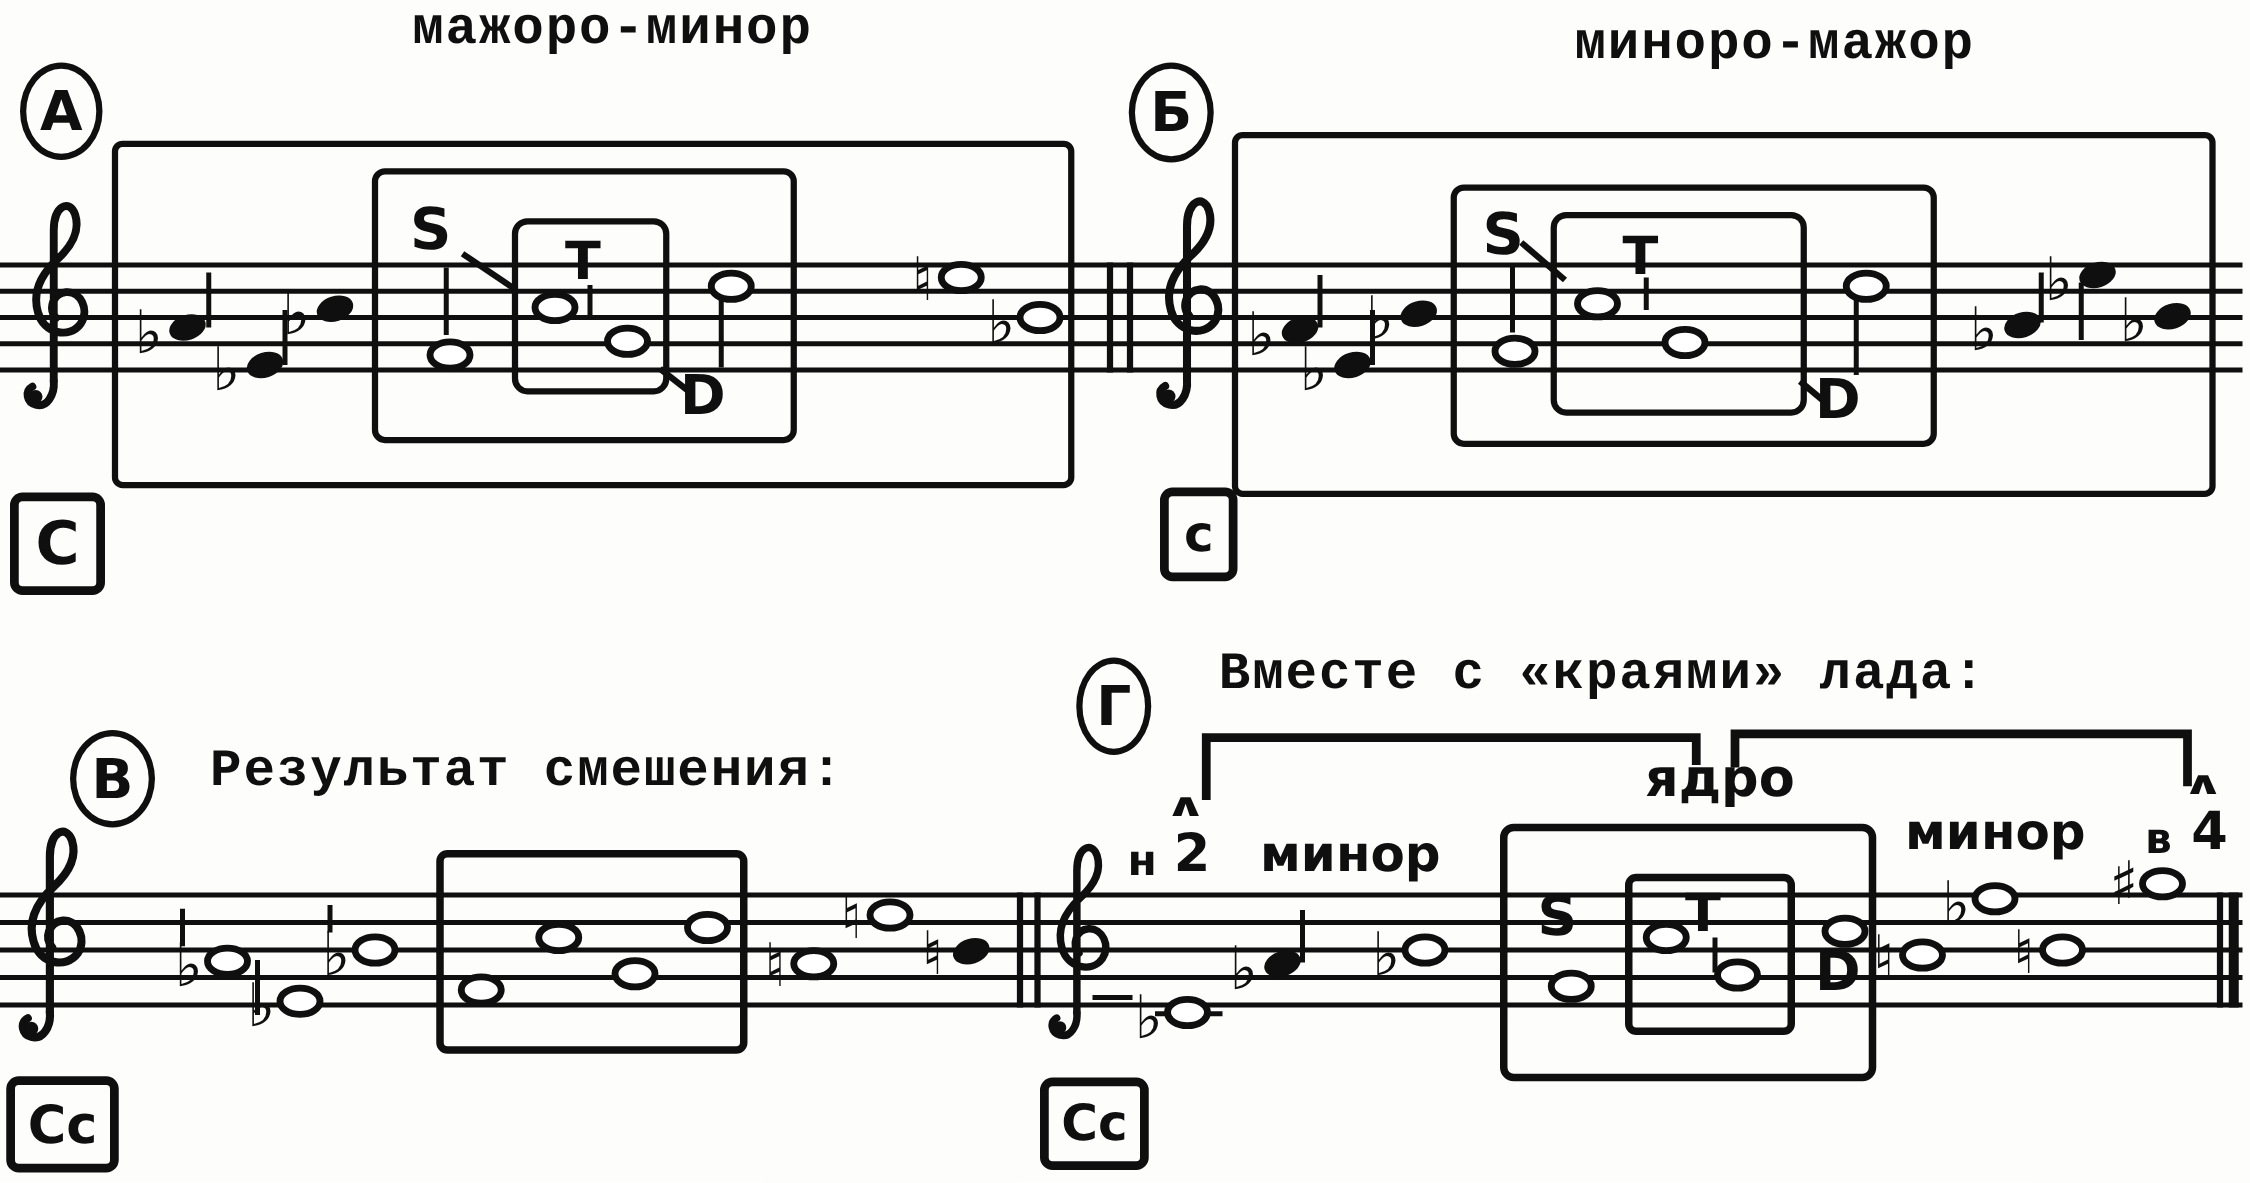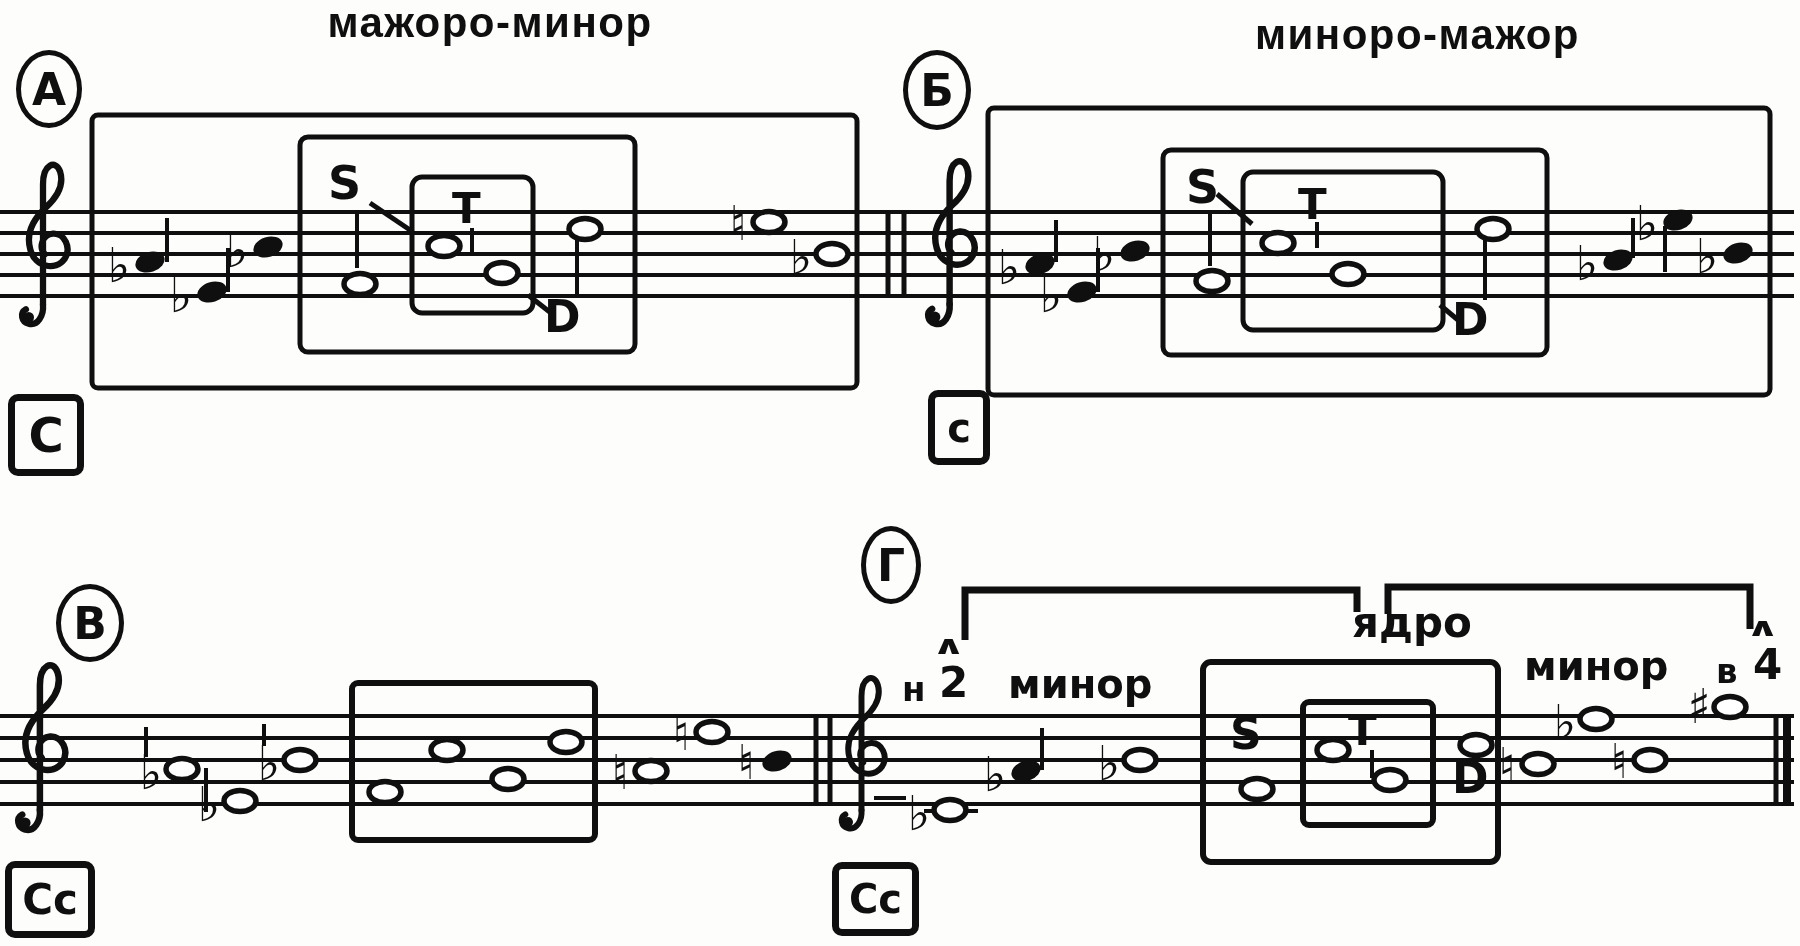--- a/index.html
+++ b/index.html
@@ -1,20 +1,20 @@
 <!DOCTYPE html>
 <html><head>
 <meta charset="utf-8">
 <style>
   html,body{margin:0;padding:0;background:#ffffff;}
   .page{position:relative;width:1800px;height:946px;background:#fdfdfb;overflow:hidden;
         font-family:"DejaVu Sans",sans-serif;color:#0f0f0f;}
   .page svg{position:absolute;left:0;top:0;}
   .abs{position:absolute;white-space:nowrap;color:#0f0f0f;line-height:1;}
-  .serif{font-family:Liberation Sans, sans-serif;font-weight:bold;letter-spacing:1.5px;}
+  .serif{font-family:Liberation Mono, monospace;font-weight:bold;letter-spacing:1.5px;}
   .sans{font-family:"DejaVu Sans",sans-serif;font-weight:bold;}
   .circle{border:5px solid #0f0f0f;border-radius:50%;display:flex;align-items:center;
           justify-content:center;font:bold 44px "DejaVu Sans",sans-serif;box-sizing:border-box;}
   .keybox{border:7px solid #0f0f0f;border-radius:10px;display:flex;align-items:center;
           justify-content:center;font-weight:bold;font-family:"DejaVu Sans",sans-serif;box-sizing:border-box;}
   .caret{display:inline-block;transform:scaleX(1.6);transform-origin:center;}
 </style>
 </head>
 <body>
 
@@ -145,20 +145,22 @@
         <ellipse cx="1596" cy="719" rx="16" ry="10.5" fill="#ffffff" stroke="#0f0f0f" stroke-width="5.5"></ellipse>
         <text x="1619" y="778" fill="#0f0f0f" font-size="48" font-weight="bold" font-family="&quot;DejaVu Sans&quot;, sans-serif" text-anchor="middle">♮</text>
         <ellipse cx="1650" cy="760" rx="16" ry="10.5" fill="#ffffff" stroke="#0f0f0f" stroke-width="5.5"></ellipse>
         <text x="1699" y="723" fill="#0f0f0f" font-size="48" font-weight="bold" font-family="&quot;DejaVu Sans&quot;, sans-serif" text-anchor="middle">♯</text>
         <ellipse cx="1730" cy="707" rx="16" ry="10.5" fill="#ffffff" stroke="#0f0f0f" stroke-width="5.5"></ellipse>
       </g>
   </svg>
 
   <div class="abs serif" style="left:270px;top:2px;width:440px;text-align:center;font-size:42px">мажоро-минор</div>
   <div class="abs serif" style="left:1140px;top:14px;width:440px;text-align:right;font-size:42px">миноро-мажор</div>
+  <div class="abs serif" style="left:168px;top:596px;font-size:42px">Результат смешения:</div>
+  <div class="abs serif" style="left:975px;top:518px;font-size:42px">Вместе с «краями» лада:</div>
 
   <div class="abs circle" style="left:16px;top:50px;width:66px;height:78px">А</div>
   <div class="abs circle" style="left:903px;top:50px;width:68px;height:80px">Б</div>
   <div class="abs circle" style="left:56px;top:584px;width:68px;height:78px">В</div>
   <div class="abs circle" style="left:861px;top:526px;width:60px;height:78px">Г</div>
 
   <div class="abs keybox" style="left:8px;top:394px;width:76px;height:82px;font-size:48px">C</div>
   <div class="abs keybox" style="left:928px;top:390px;width:62px;height:75px;font-size:40px">c</div>
   <div class="abs keybox" style="left:5px;top:861px;width:90px;height:77px;font-size:42px">Cc</div>
   <div class="abs keybox" style="left:832px;top:862px;width:87px;height:74px;font-size:40px">Cc</div>
@@ -168,21 +170,21 @@
   <div class="abs sans" style="left:544px;top:295px;font-size:44px">D</div>
 
   <div class="abs sans" style="left:1186px;top:164px;font-size:46px">S</div>
   <div class="abs sans" style="left:1298px;top:184px;font-size:42px">T</div>
   <div class="abs sans" style="left:1452px;top:298px;font-size:44px">D</div>
 
   <div class="abs sans" style="left:1230px;top:712px;font-size:44px">S</div>
   <div class="abs sans" style="left:1348px;top:710px;font-size:42px">T</div>
   <div class="abs sans" style="left:1452px;top:756px;font-size:44px">D</div>
 
-  <div class="abs sans" style="left:1352px;top:602px;font-size:42px">ядро</div>
+  <div class="abs sans" style="left:1316px;top:602px;font-size:42px">ядро</div>
   <div class="abs sans" style="left:1008px;top:664px;font-size:40px">минор</div>
   <div class="abs sans" style="left:1524px;top:646px;font-size:40px">минор</div>
 
   <div class="abs sans" style="left:902px;top:672px;font-size:34px">н</div>
   <div class="abs sans" style="left:939px;top:662px;font-size:42px">2</div>
   <div class="abs sans caret" style="left:938px;top:632px;font-size:26px">∧</div>
 
   <div class="abs sans" style="left:1716px;top:654px;font-size:34px">в</div>
   <div class="abs sans" style="left:1753px;top:644px;font-size:42px">4</div>
   <div class="abs sans caret" style="left:1752px;top:614px;font-size:26px">∧</div>

